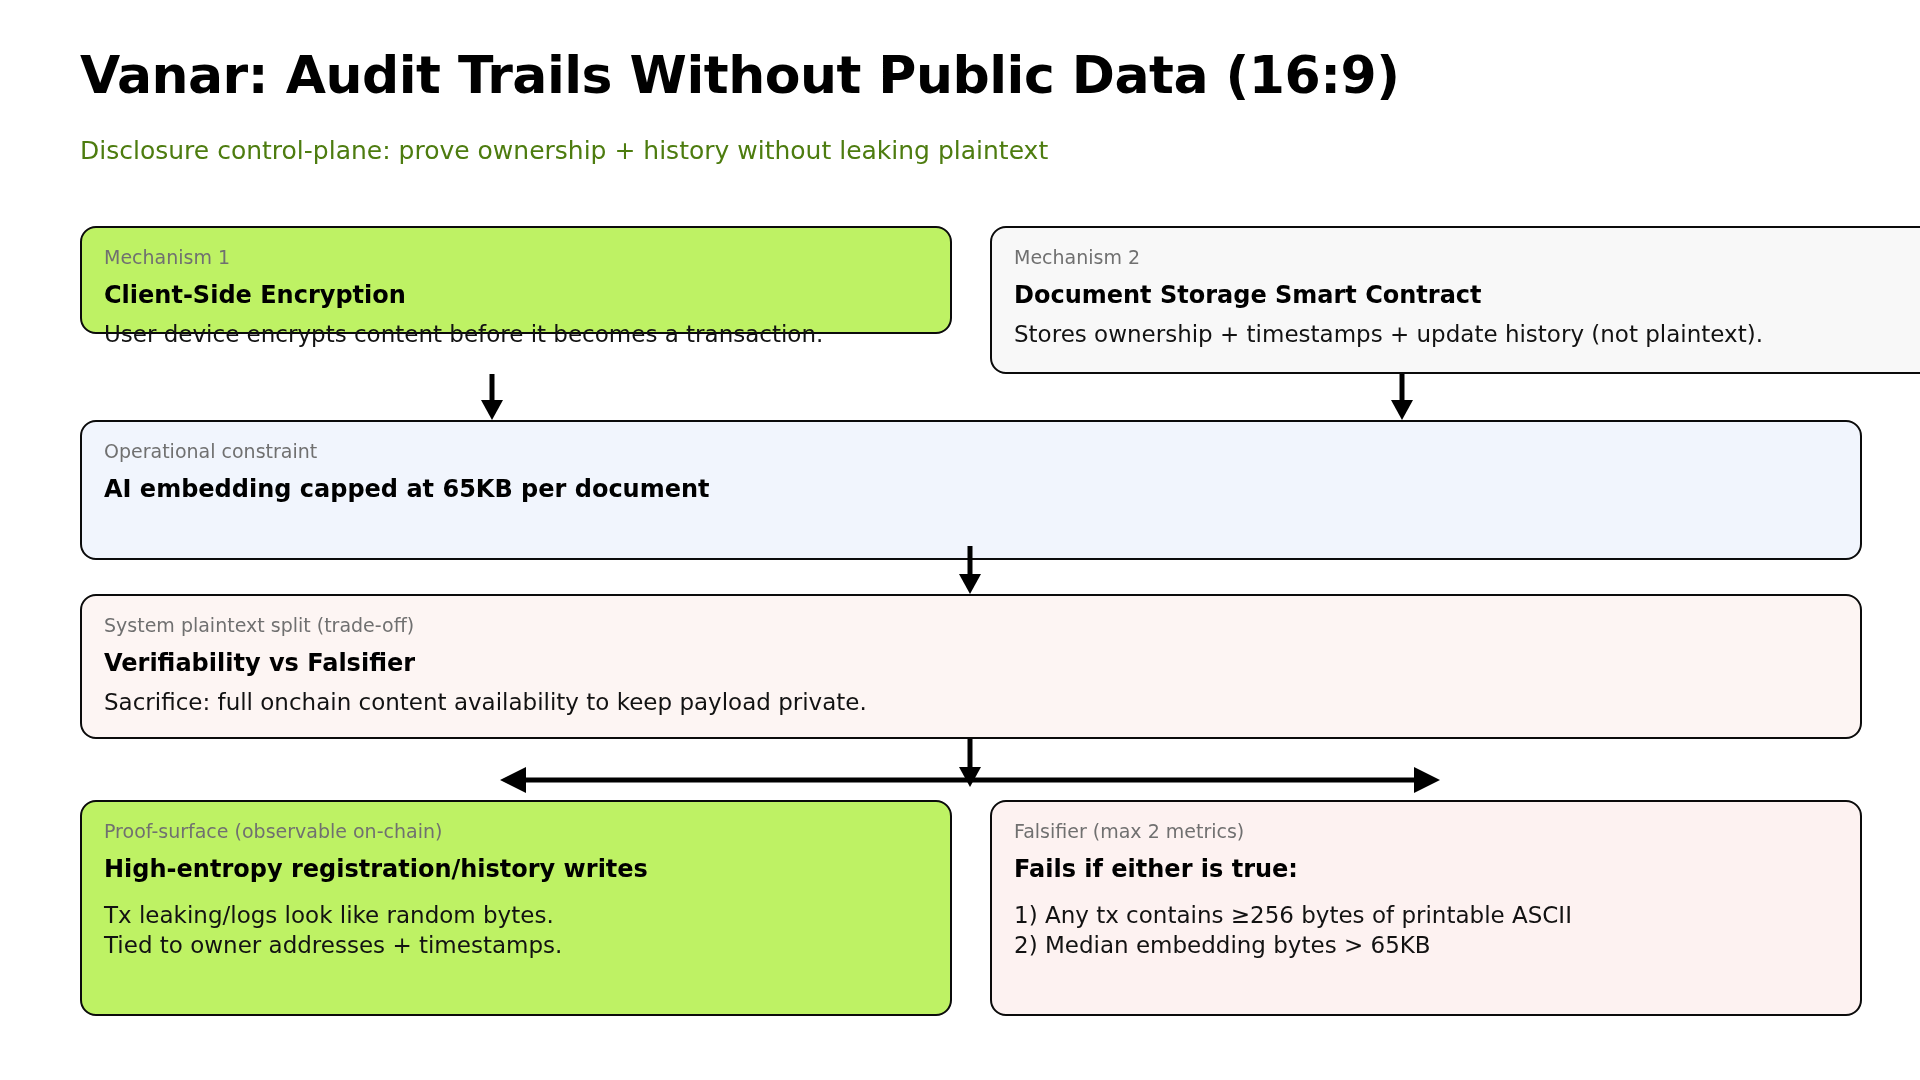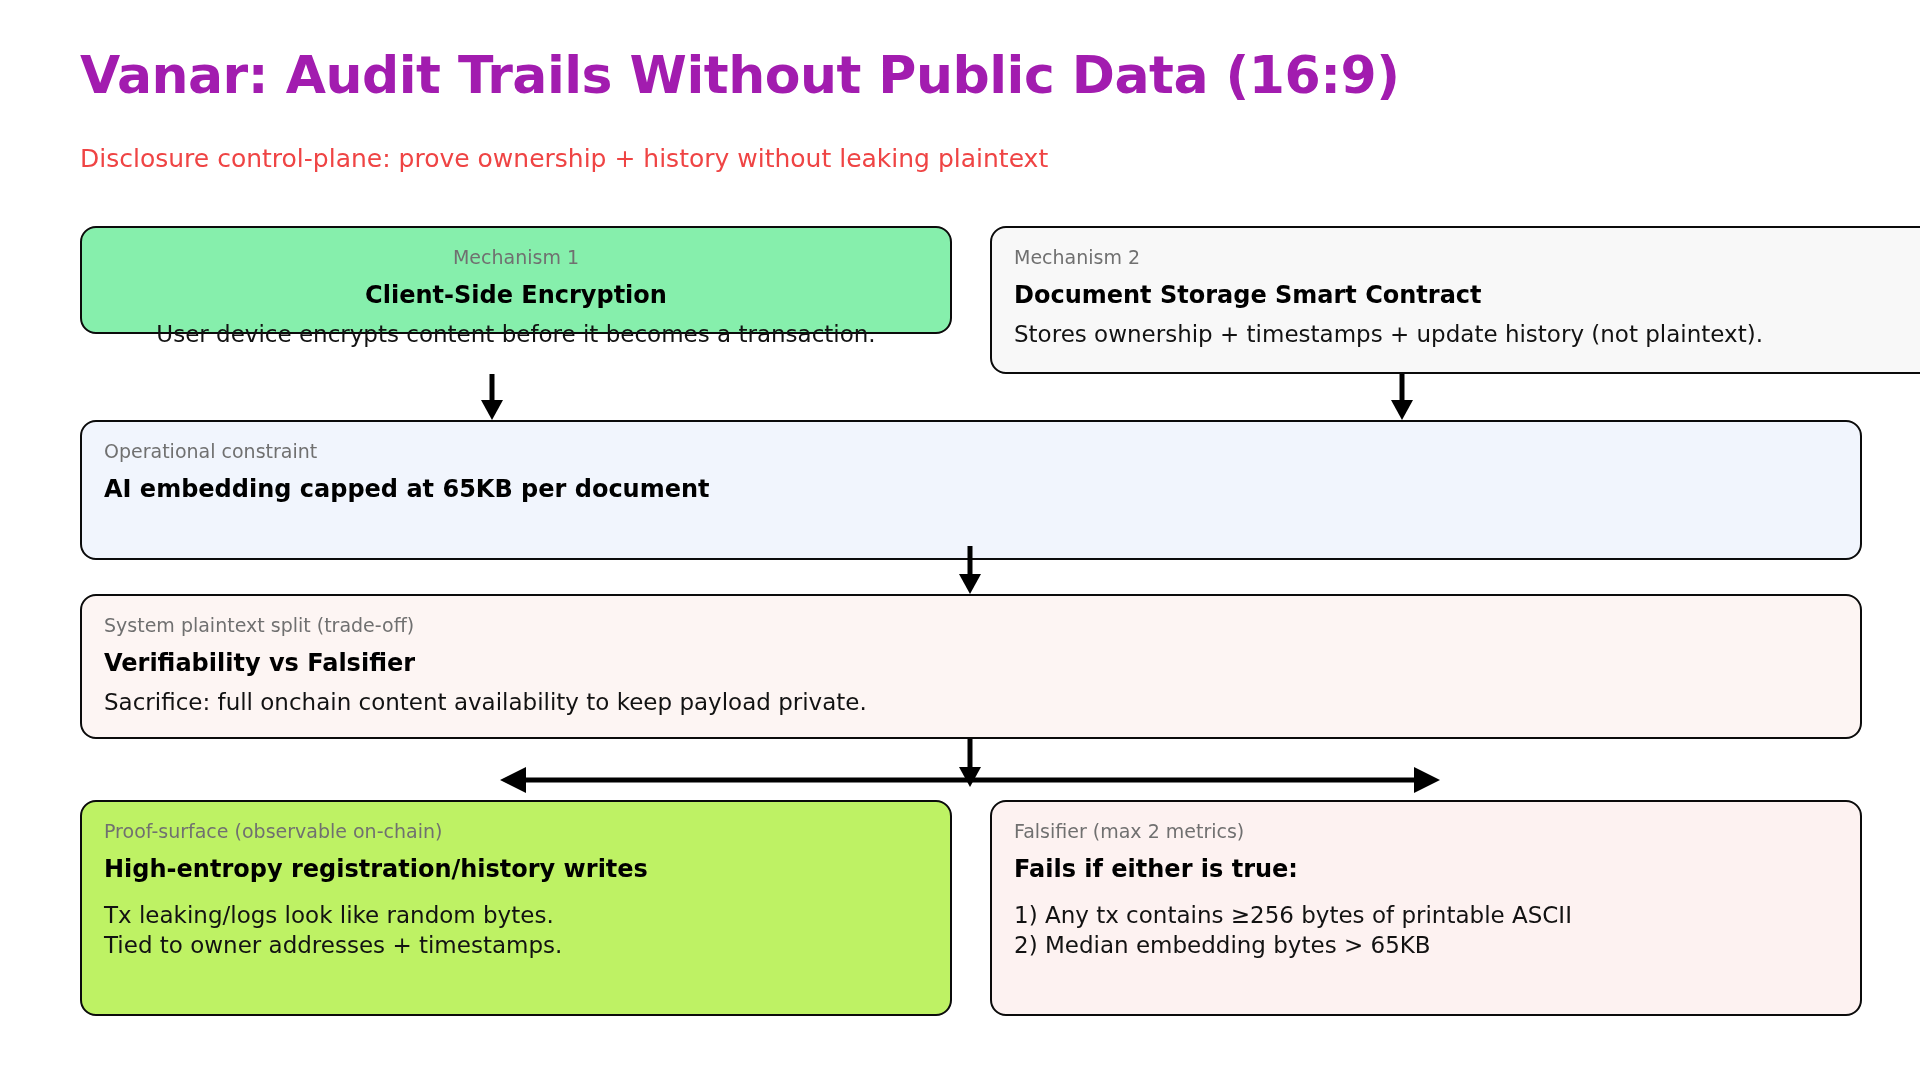--- a/index.html
+++ b/index.html
@@ -24,34 +24,33 @@
   }
 
   
   .page-title {
     position: absolute;
     left: 80px;
     top: 48px;
     font-size: 52px;
     font-weight: bold;
     letter-spacing: -0.5px;
-    color: #a21caf;
+    color: #000000;
     white-space: nowrap;
     line-height: 1.05;
   }
   .page-subtitle {
     position: absolute;
     left: 80px;
     top: 136px;
     font-size: 25px;
     font-weight: normal;
-    color: #ef4444;
+    color: #4d7c0f;
     white-space: nowrap;
     line-height: 1.2;
-    margin-top: 8px;
   }
 
   
   .card {
     position: absolute;
     box-sizing: border-box;
     border: 2.5px solid #0b0b0b;
     border-radius: 16px;
     padding: 18px 22px 16px 22px;
     background: #f8f8f8;
@@ -82,22 +81,21 @@
   .card .body-line {
     white-space: nowrap;
   }
 
   
   #card-mech1 {
     left: 80px;
     top: 226px;
     width: 872px;
     height: 108px;
-    background: #86efac;
-    text-align: center;
+    background: #bef264;
   }
   #card-mech2 {
     left: 990px;
     top: 226px;
     width: 1000px;
     height: 148px;
     background: #f8f8f8;
   }
   #card-constraint {
     left: 80px;

